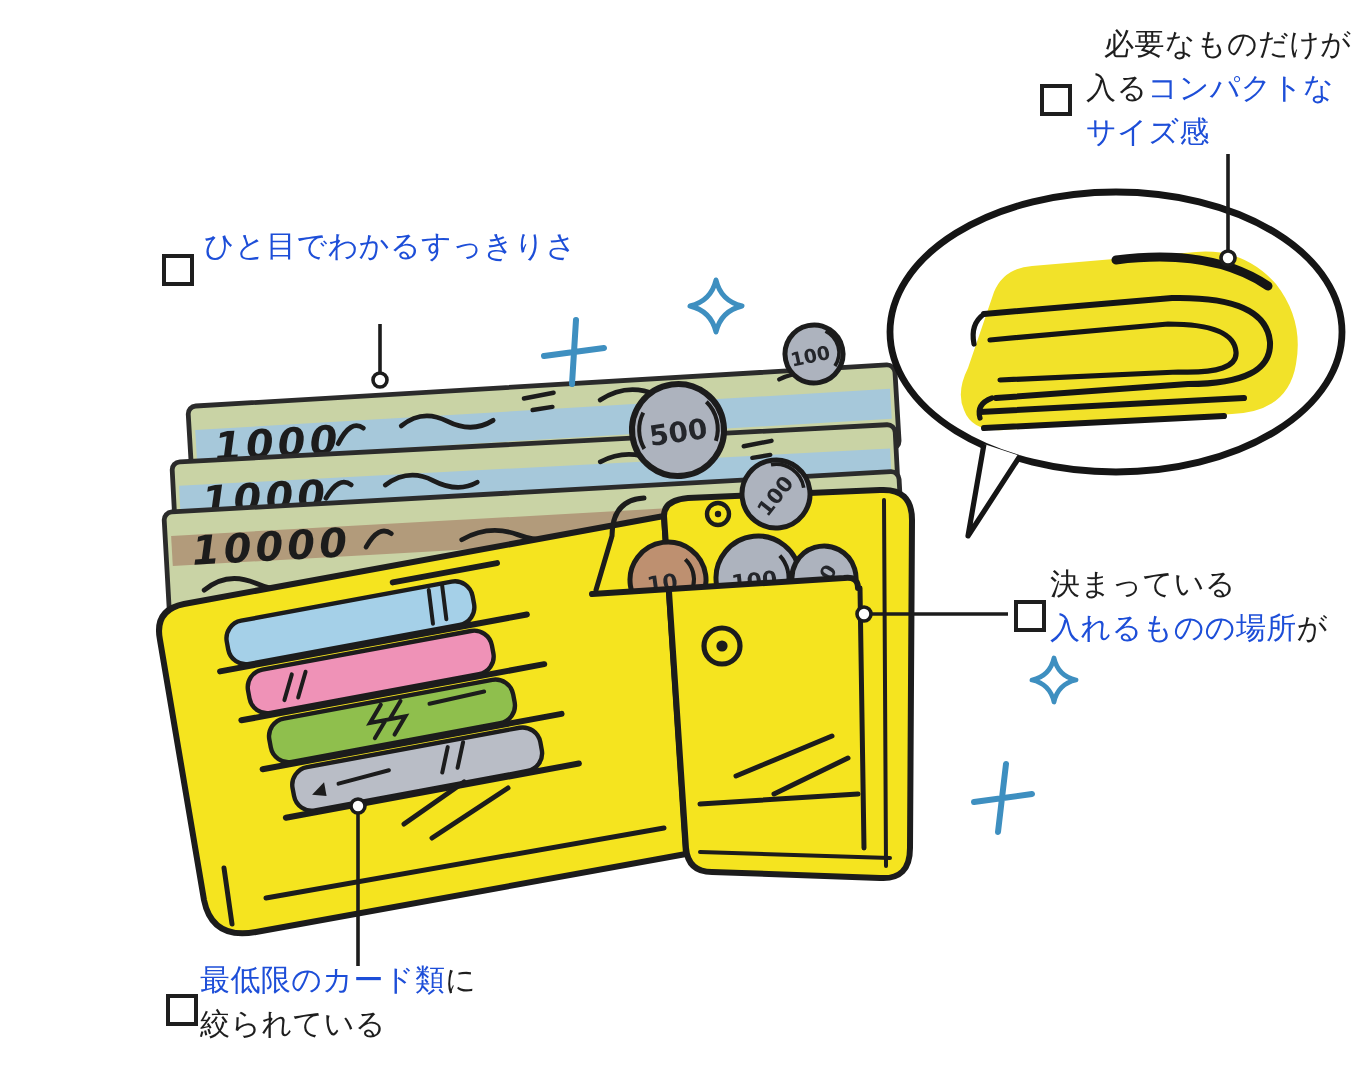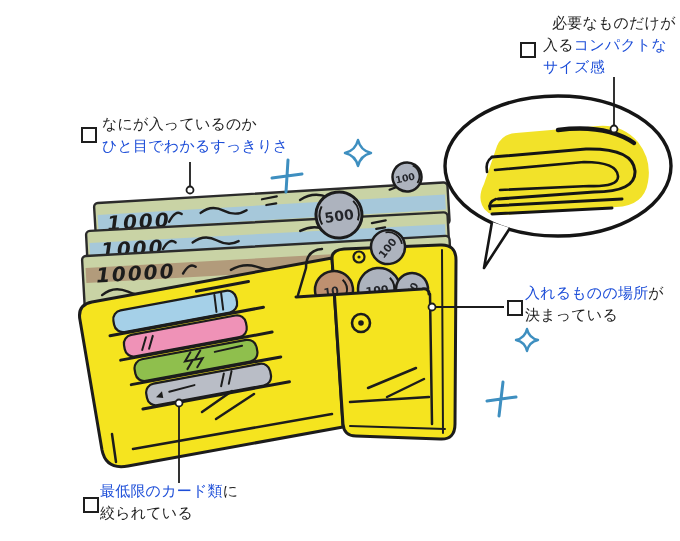--- a/index.html
+++ b/index.html
@@ -179,28 +179,27 @@
 
 <span class="cbx" style="left:520px;top:42px"></span>
 <div class="annotation" style="left:543px;top:12px">
   <div class="ind">必要なものだけが</div>
   <div><span>入る</span><span class="hl">コンパクトな</span></div>
   <div class="hl">サイズ感</div>
 </div>
 
 <span class="cbx" style="left:81px;top:127px"></span>
 <div class="annotation" style="left:102px;top:113px">
-  <div>なにが入っているのか</div>
   <div class="hl">ひと目でわかるすっきりさ</div>
 </div>
 
 <span class="cbx" style="left:507px;top:300px"></span>
 <div class="annotation" style="left:525px;top:282px">
+  <div>決まっている</div>
   <div><span class="hl">入れるものの場所</span><span>が</span></div>
-  <div>決まっている</div>
 </div>
 
 <span class="cbx" style="left:83px;top:497px"></span>
 <div class="annotation" style="left:100px;top:480px">
   <div><span class="hl">最低限のカード類</span><span>に</span></div>
   <div>絞られている</div>
 </div>
 
 </div>
 

